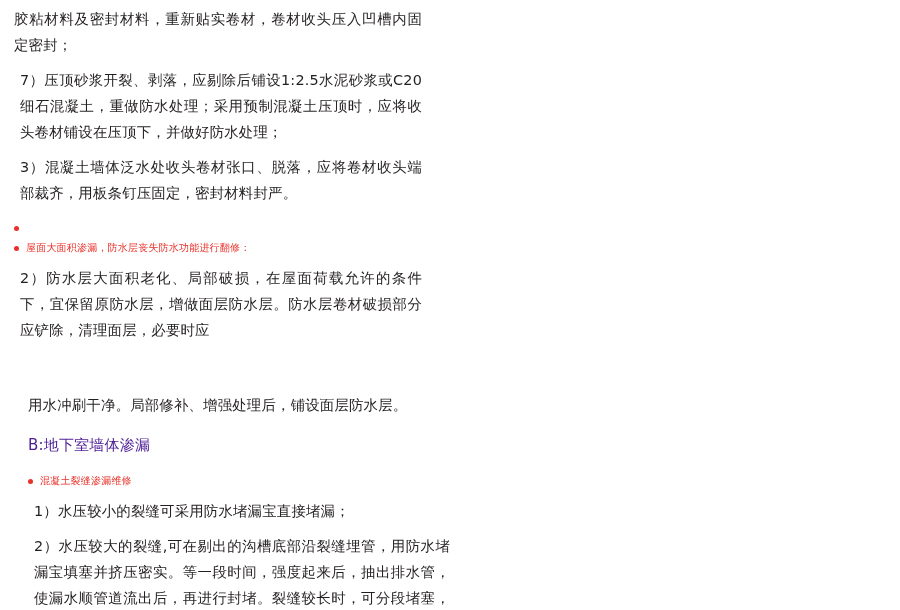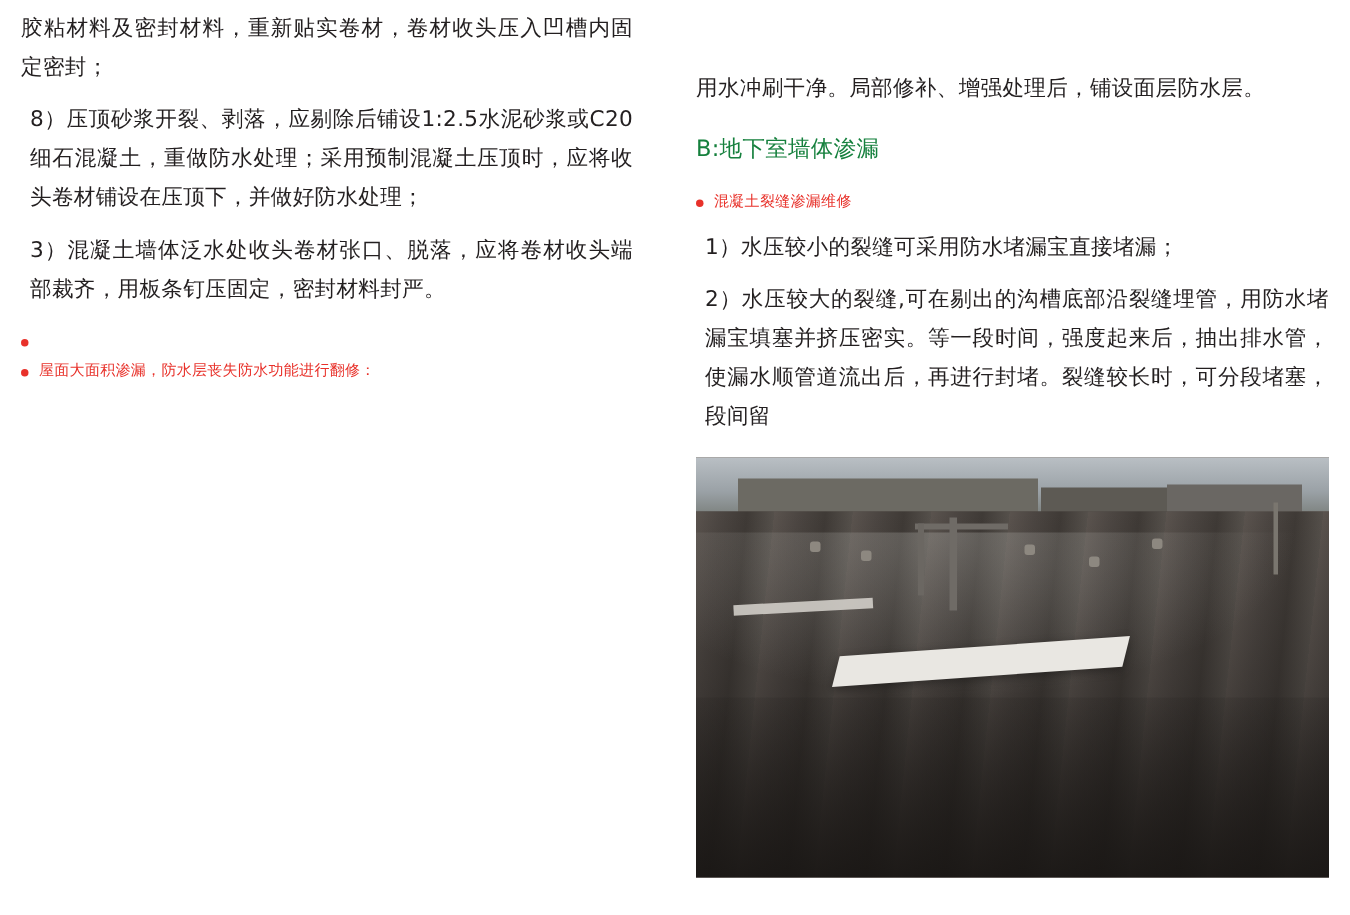--- a/index.html
+++ b/index.html
@@ -13,21 +13,21 @@
     font-family: "DejaVu Sans", "Liberation Sans", sans-serif;
     color: #231f20;
     overflow: hidden;
   }
   .page {
     position: relative;
     width: 900px;
     height: 610px;
     box-sizing: border-box;
     display: flex;
-    flex-direction: row;
+    flex-direction: column;
     padding: 6px 14px 0 14px;
   }
   .col {
     box-sizing: border-box;
     width: 50%;
   }
   .col-left {
     padding-right: 28px;
   }
   .col-right {
@@ -62,21 +62,21 @@
   }
   .bullet-label {
     font-size: 10px;
     line-height: 26px;
     color: #e8312a;
     letter-spacing: 0.2px;
   }
   .section-head {
     font-size: 15px;
     line-height: 26px;
-    color: #15803d;
+    color: #4c1d95;
     margin: 14px 0 10px 0;
     letter-spacing: 0.2px;
   }
   .photo {
     position: relative;
     width: 100%;
     height: 280px;
     margin-top: 14px;
     overflow: hidden;
     background: #4a4441;
@@ -198,31 +198,32 @@
   }
 </style>
 </head>
 <body>
 
 <div class="page">
 
   <div class="col col-left">
 
     <p class="body-text">胶粘材料及密封材料，重新贴实卷材，卷材收头压入凹槽内固定密封；</p>
-    <p class="body-text indent">8）压顶砂浆开裂、剥落，应剔除后铺设1:2.5水泥砂浆或C20细石混凝土，重做防水处理；采用预制混凝土压顶时，应将收头卷材铺设在压顶下，并做好防水处理；</p>
+    <p class="body-text indent">7）压顶砂浆开裂、剥落，应剔除后铺设1:2.5水泥砂浆或C20细石混凝土，重做防水处理；采用预制混凝土压顶时，应将收头卷材铺设在压顶下，并做好防水处理；</p>
     <p class="body-text indent">3）混凝土墙体泛水处收头卷材张口、脱落，应将卷材收头端部裁齐，用板条钉压固定，密封材料封严。</p>
 
     <div class="bullet-head">
       <span class="bullet-dot"></span>
     </div>
 
     <div class="bullet-head">
       <span class="bullet-dot"></span>
       <span class="bullet-label">屋面大面积渗漏，防水层丧失防水功能进行翻修：</span>
     </div>
+    <p class="body-text indent">2）防水层大面积老化、局部破损，在屋面荷载允许的条件下，宜保留原防水层，增做面层防水层。防水层卷材破损部分应铲除，清理面层，必要时应</p>
 
   </div>
 
   <div class="col col-right">
 
     <p class="body-text">用水冲刷干净。局部修补、增强处理后，铺设面层防水层。</p>
 
     <div class="section-head">B:地下室墙体渗漏</div>
 
     <div class="bullet-head">

